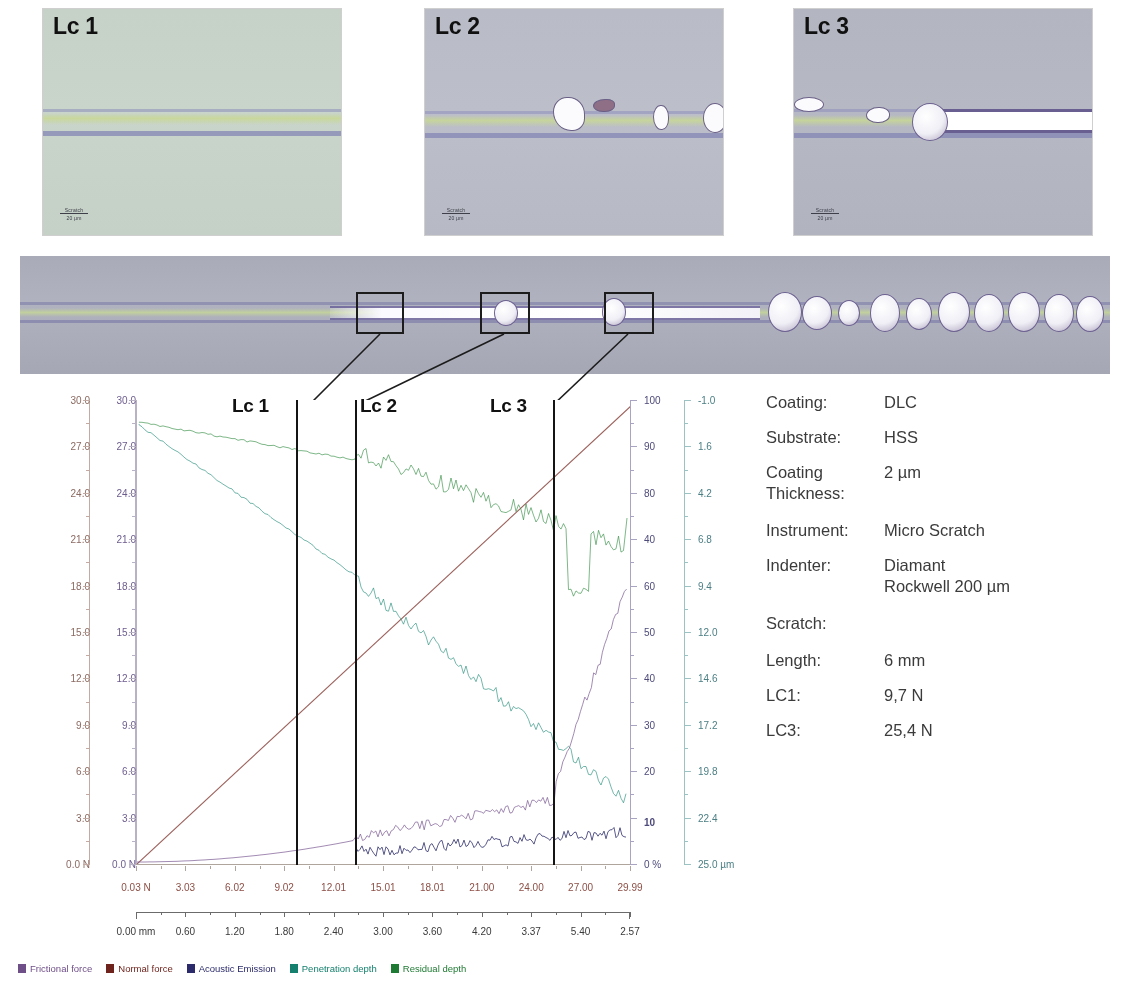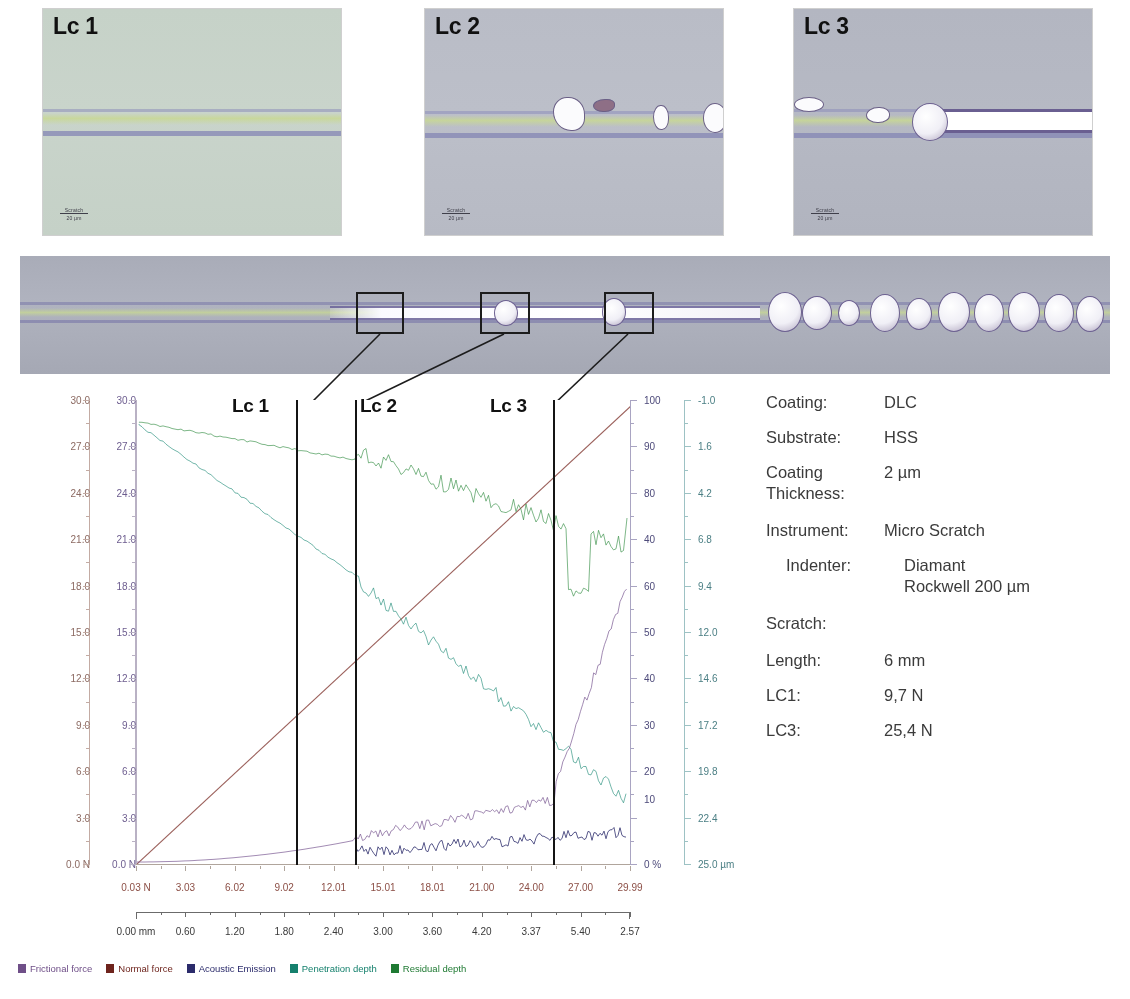--- a/index.html
+++ b/index.html
@@ -494,21 +494,21 @@
       <div class="tick" style="top: 255.2px; width: 4px;"></div>
       <div class="ticklabel" style="top: 278.4px;">40</div>
       <div class="tick" style="top: 278.4px; width: 7px;"></div>
       <div class="tick" style="top: 301.6px; width: 4px;"></div>
       <div class="ticklabel" style="top: 324.8px;">30</div>
       <div class="tick" style="top: 324.8px; width: 7px;"></div>
       <div class="tick" style="top: 348px; width: 4px;"></div>
       <div class="ticklabel" style="top: 371.2px;">20</div>
       <div class="tick" style="top: 371.2px; width: 7px;"></div>
       <div class="tick" style="top: 394.4px; width: 4px;"></div>
-      <div class="ticklabel" style="top: 399px;">10</div>
+      <div class="ticklabel" style="top: 422px; font-weight: bold;">10</div>
       <div class="tick" style="top: 417.6px; width: 7px;"></div>
       <div class="tick" style="top: 440.8px; width: 4px;"></div>
       <div class="ticklabel" style="top: 464px;">0 %</div>
       <div class="tick" style="top: 464px; width: 7px;"></div>
     </div>
   <div class="axis" id="axis-dp">
       <div class="axis-line"></div>
       <div class="ticklabel" style="top: 0px;">-1.0</div>
       <div class="tick" style="top: 0px; width: 7px;"></div>
       <div class="tick" style="top: 23.2px; width: 4px;"></div>
@@ -651,21 +651,21 @@
     <div class="info-row tall">
       <div class="info-key" style="white-space: pre-line;">Coating
 Thickness:</div>
       <div class="info-val">2 µm</div>
     </div>
     <div class="info-row">
       <div class="info-key" style="white-space: pre-line;">Instrument:</div>
       <div class="info-val">Micro Scratch</div>
     </div>
     <div class="info-row tall">
-      <div class="info-key" style="white-space: pre-line; margin-left: 20px;">Indenter:</div>
+      <div class="info-key" style="white-space: pre-line;">Indenter:</div>
       <div class="info-val">Diamant
 Rockwell 200 µm</div>
     </div>
     <div class="info-row tall">
       <div class="info-key" style="white-space: pre-line;">Scratch:</div>
     </div>
     <div class="info-row">
       <div class="info-key" style="white-space: pre-line;">Length:</div>
       <div class="info-val">6 mm</div>
     </div>

